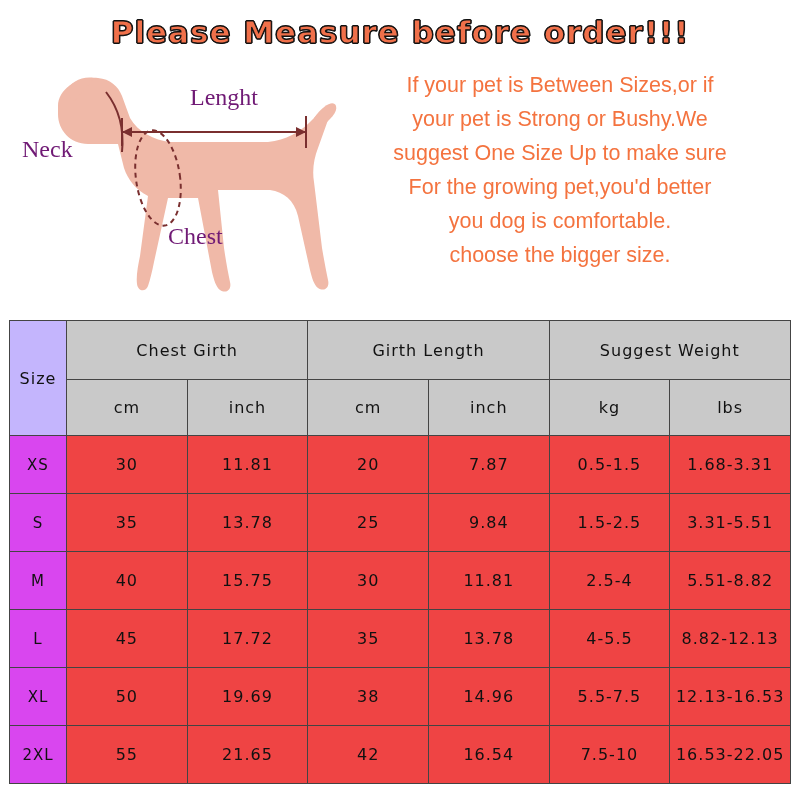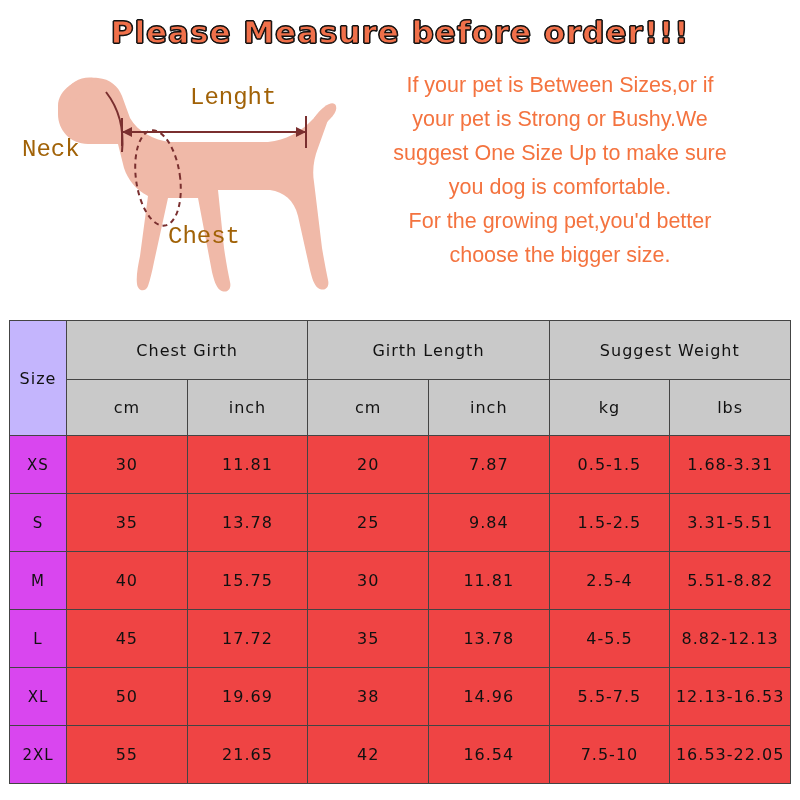--- a/index.html
+++ b/index.html
@@ -55,23 +55,23 @@
   
   .dog-wrap {
     position: absolute;
     top: 48px;
     left: 18px;
     width: 320px;
     height: 265px;
   }
   .dog-label {
     position: absolute;
-    font-family: Liberation Mono, monospace;
+    font-family: Liberation Serif, serif;
     font-size: 24px;
-    color: #a16207;
+    color: #701a75;
   }
   .lbl-lenght { left: 172px; top: 36px; }
   .lbl-neck   { left: 4px;   top: 88px; }
   .lbl-chest  { left: 150px; top: 175px; }
 
   
   table.size-table {
     position: absolute;
     top: 320px;
     left: 9px;
@@ -123,22 +123,22 @@
 <body>
 
 <div class="page">
 
   <div class="headline">Please Measure before order!!!</div>
 
   <div class="note">
     <div>If your pet is Between Sizes,or if</div>
     <div>your pet is Strong or Bushy.We</div>
     <div>suggest One Size Up to make sure</div>
+    <div>For the growing pet,you'd better</div>
     <div>you dog is comfortable.</div>
-    <div>For the growing pet,you'd better</div>
     <div>choose the bigger size.</div>
   </div>
 
   <div class="dog-wrap">
     <svg width="320" height="265" viewBox="0 0 320 265">
 
       <path d="M40,58
                C40,40 62,28 80,30
                C92,31 100,38 104,48
                L112,70

